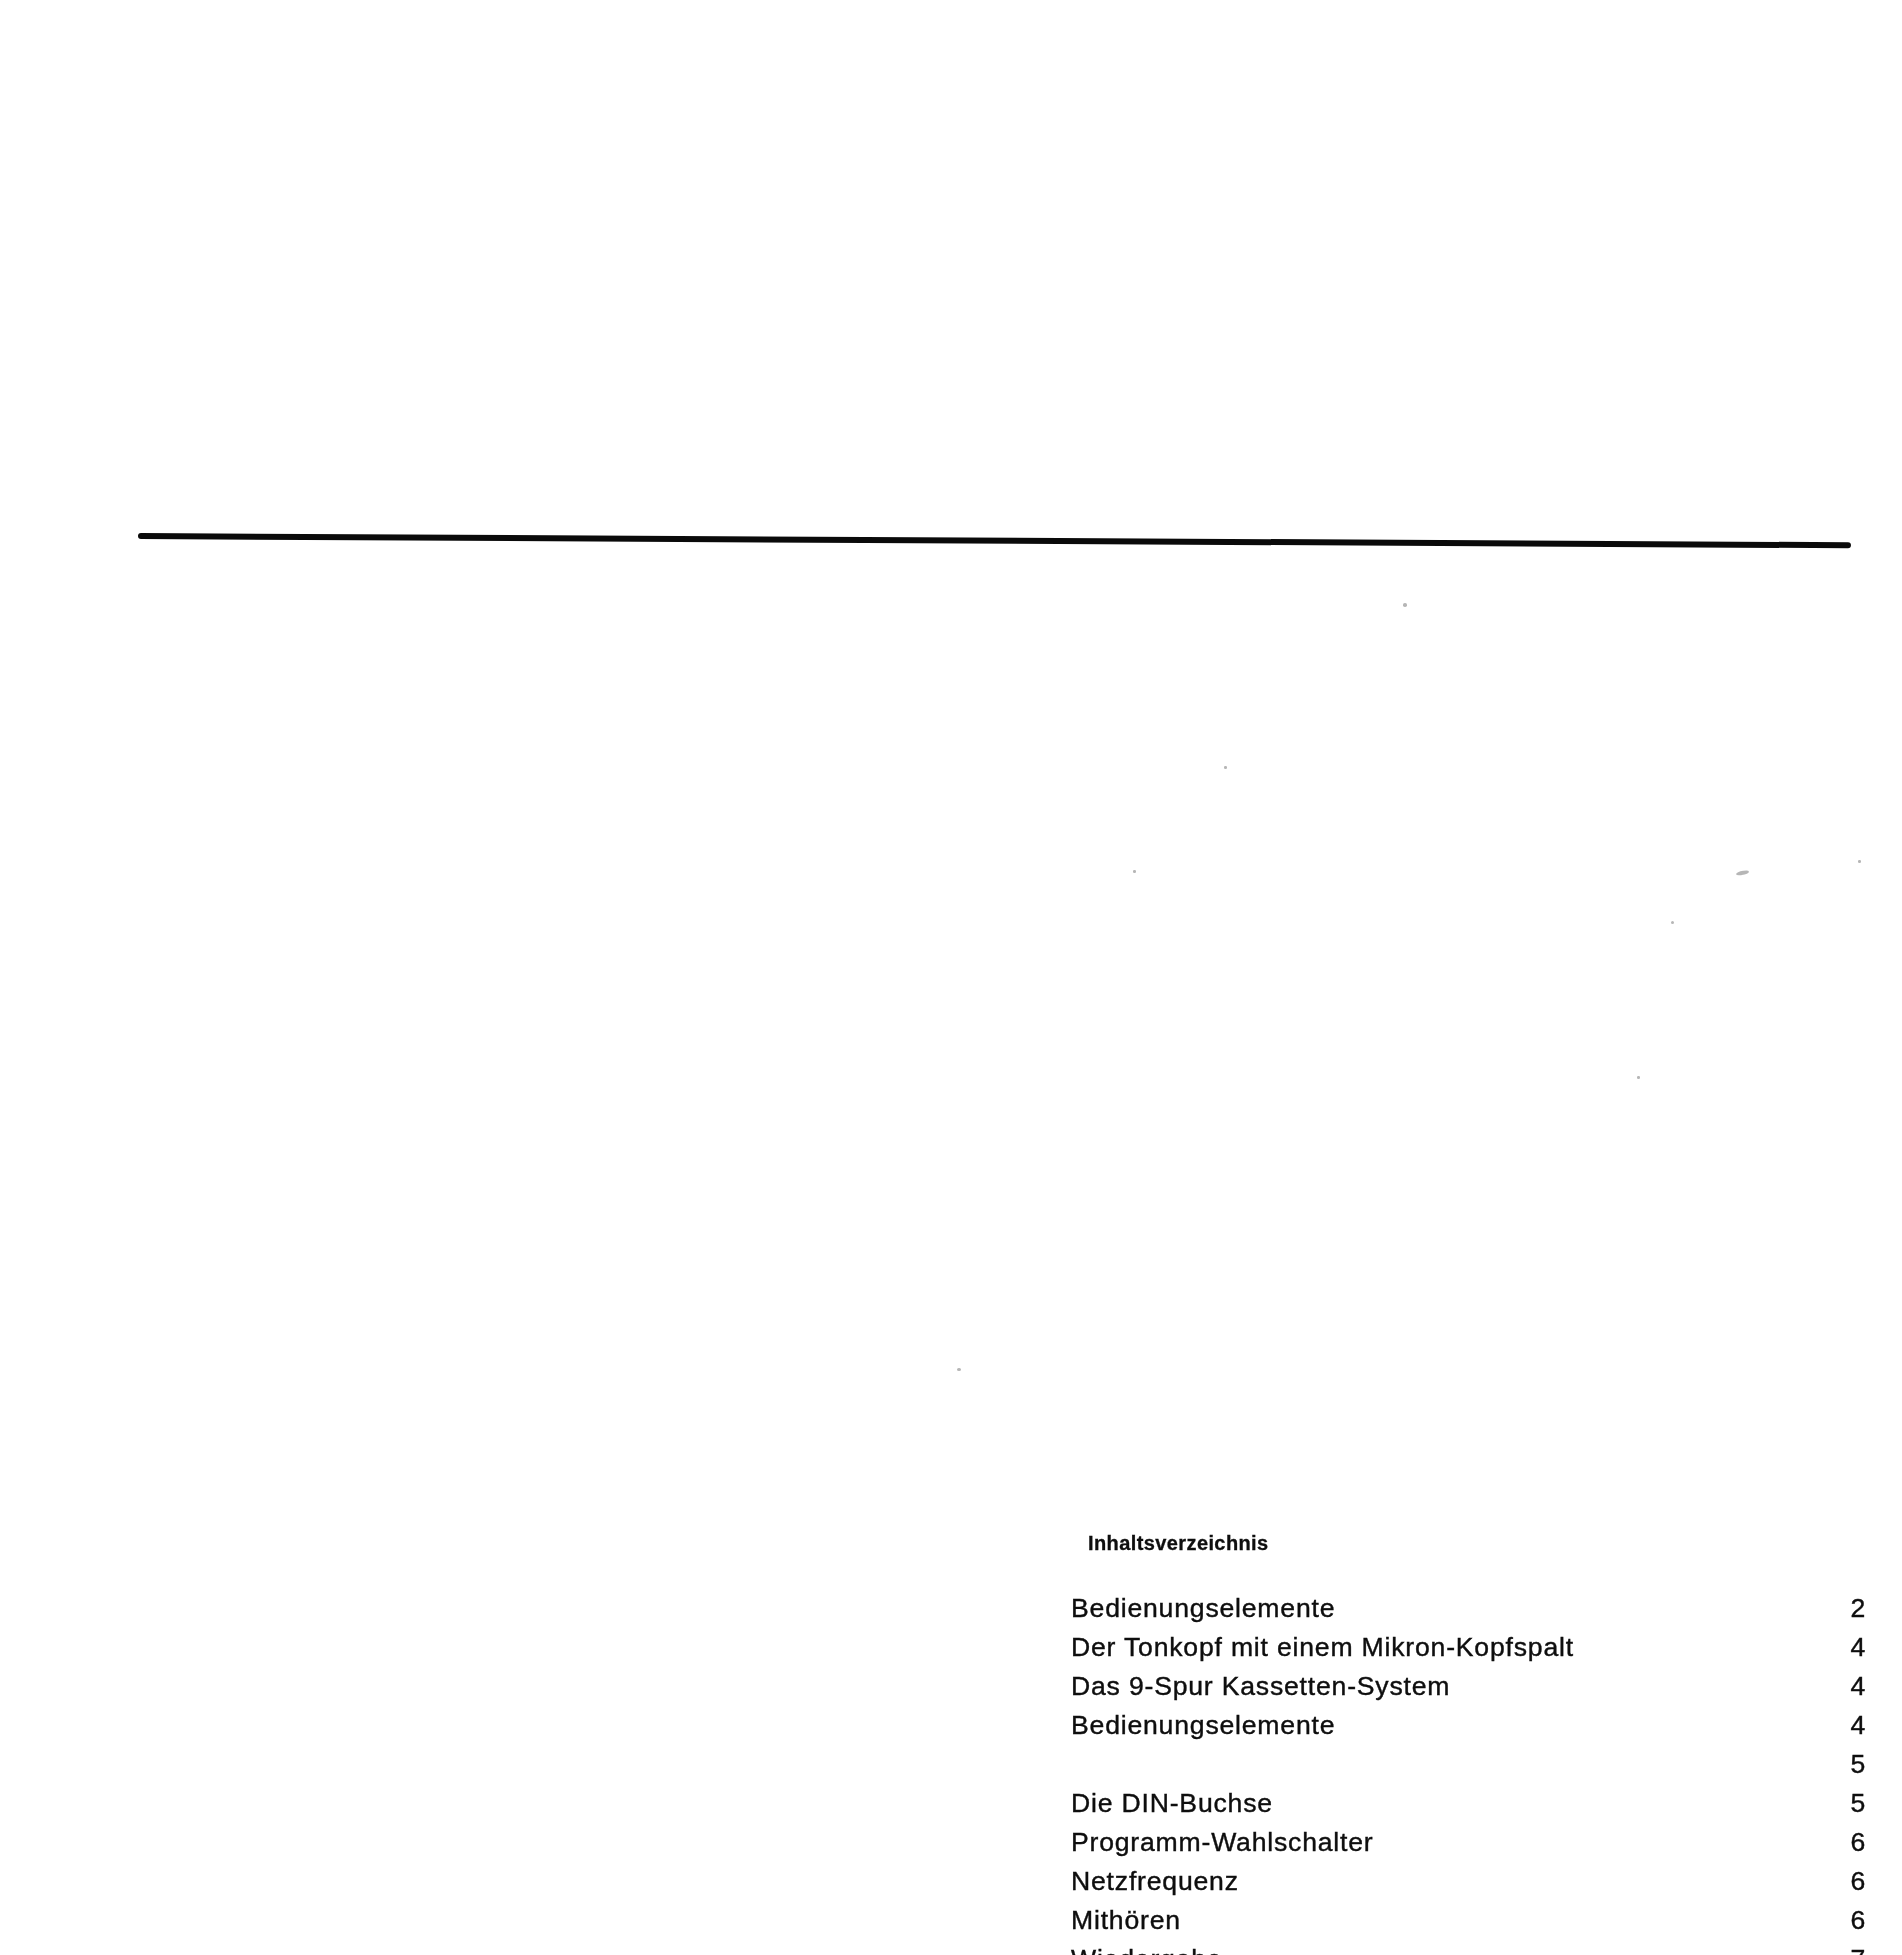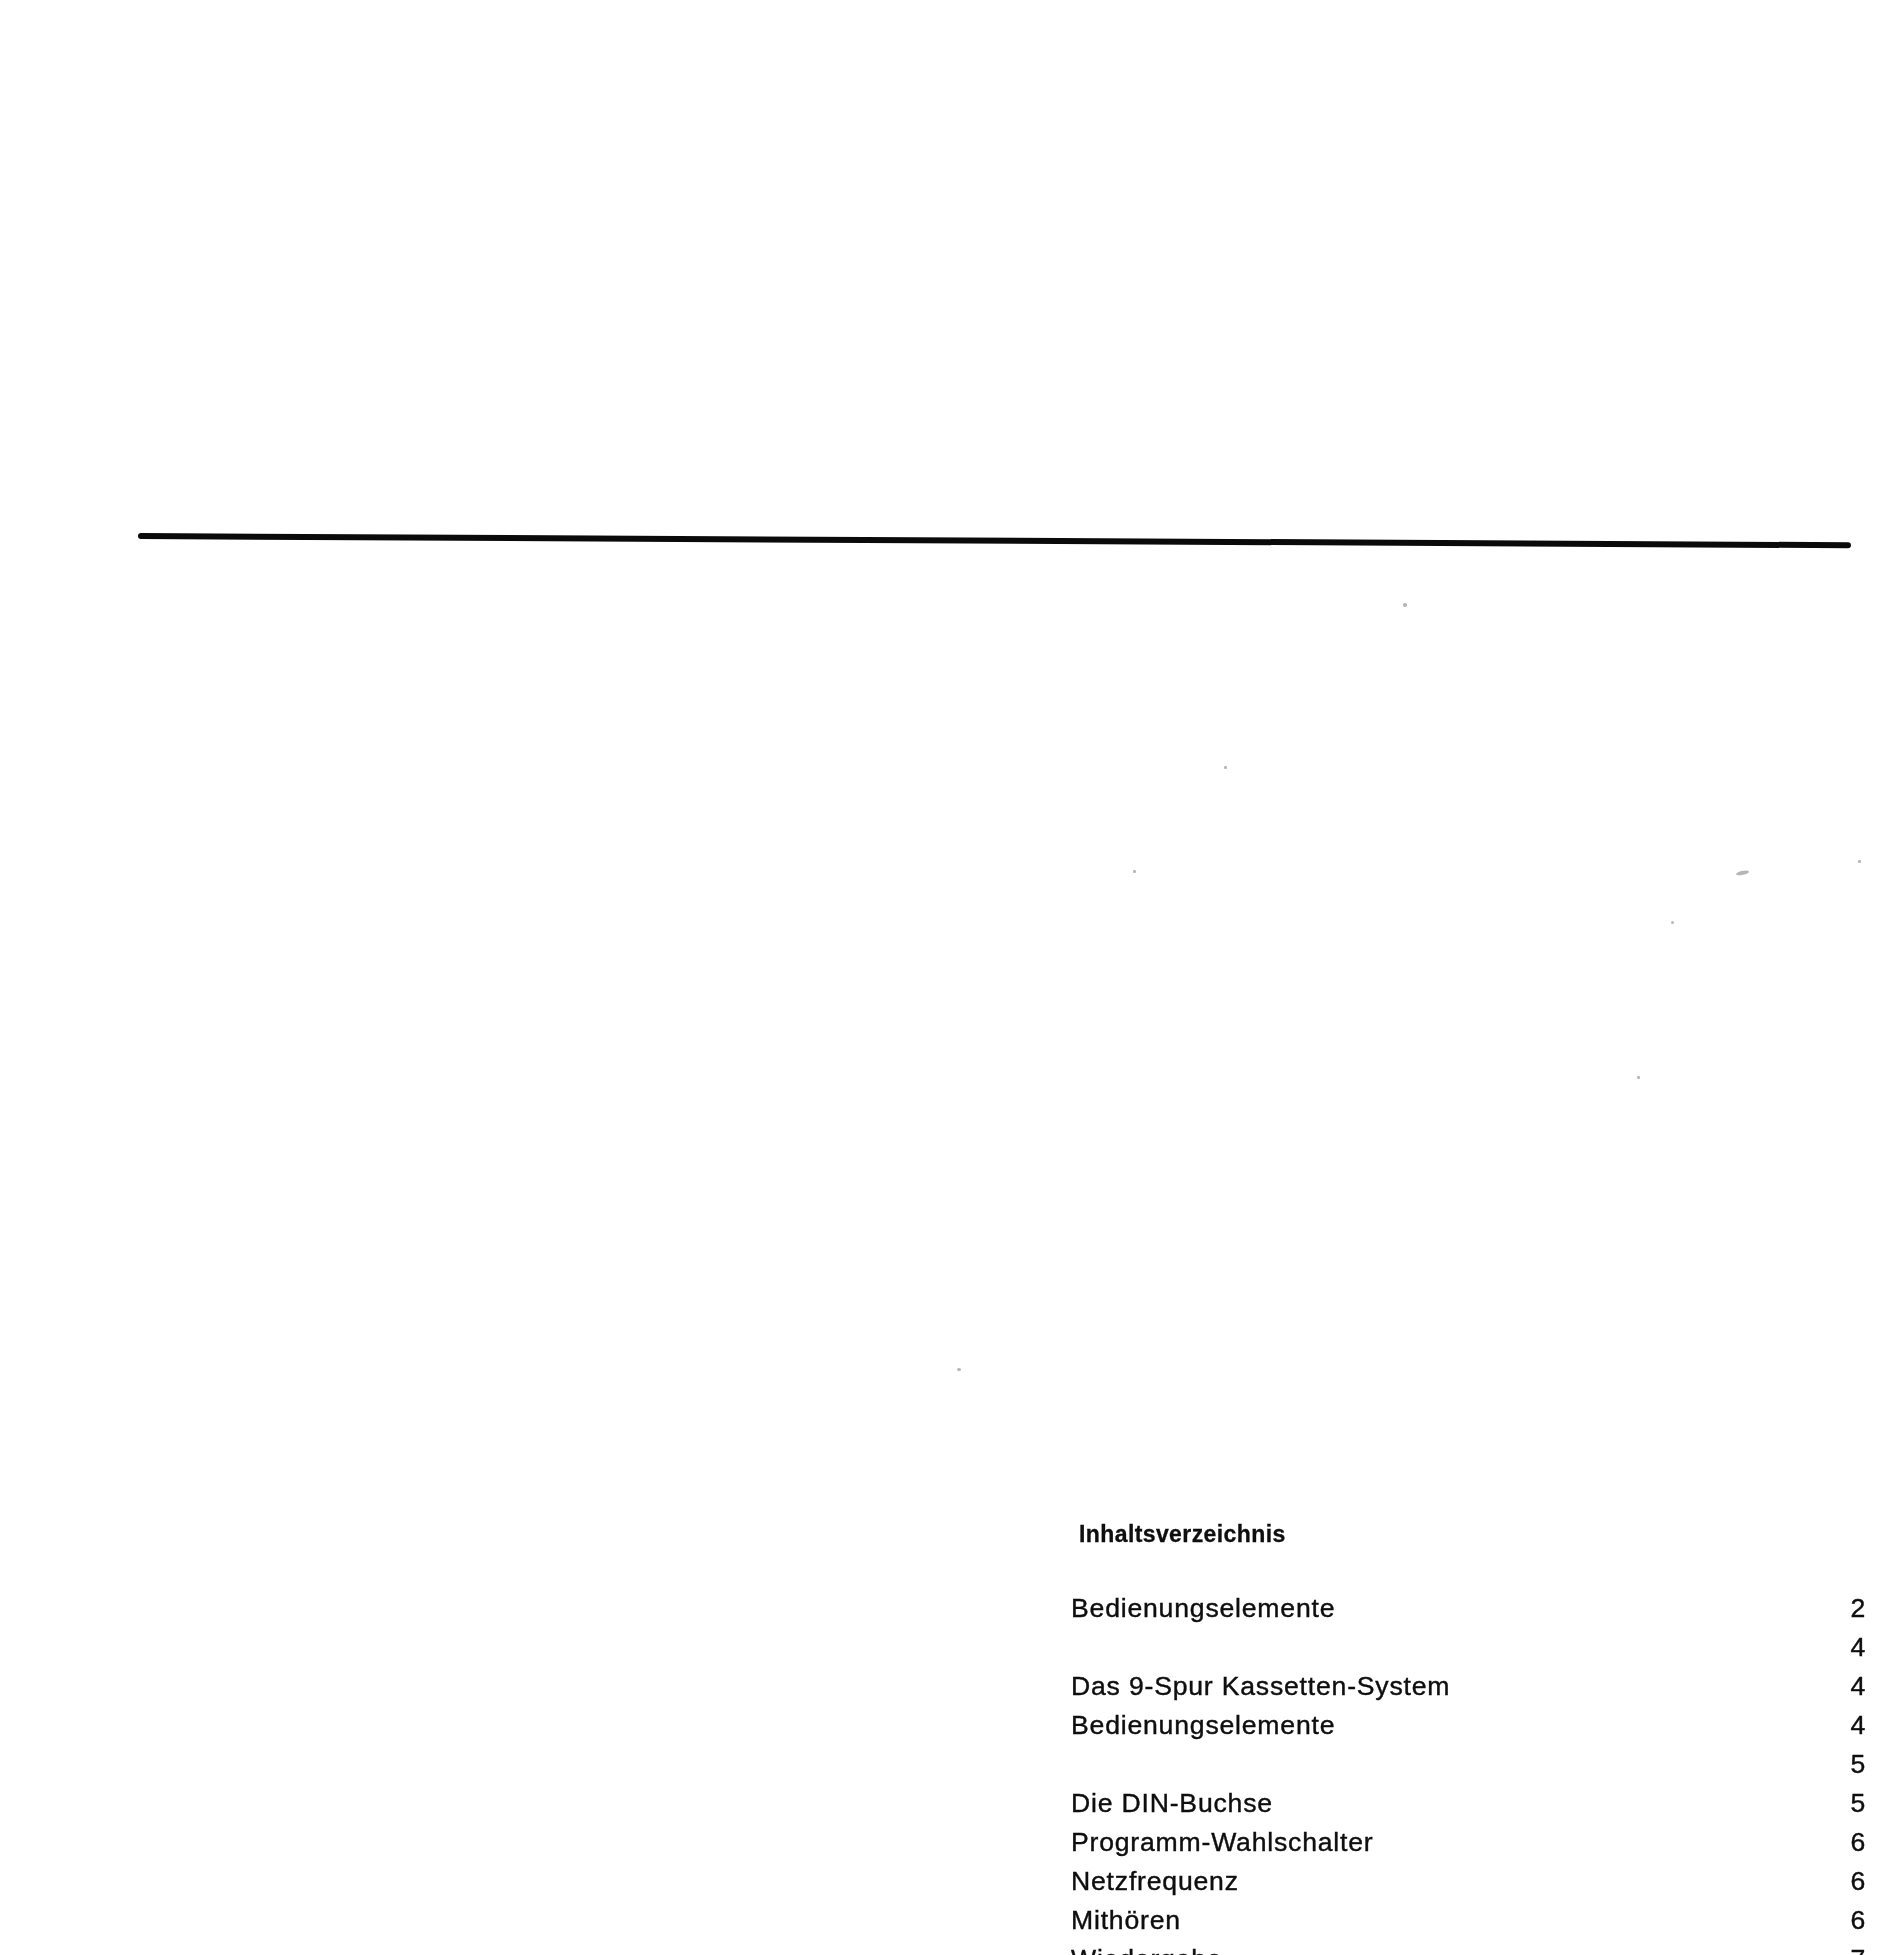--- a/index.html
+++ b/index.html
@@ -27,22 +27,22 @@
     transform: rotate(0.31deg);
     transform-origin: left center;
   }
   
   .toc {
     position: absolute;
     left: 1071px; top: 1514px;
     width: 795px;
   }
   .toc-title {
-    margin: 8px;
-    font-size: 23px;
+    margin: 17px;
+    font-size: 20px;
     line-height: 25px;
     font-weight: 700;
     letter-spacing: 0.4px;
     -webkit-text-stroke: 0.3px currentColor;
     white-space: nowrap;
   }
   .toc-list {
     position: absolute;
     left: 0; top: 75px;
     width: 795px;
@@ -110,20 +110,21 @@
 
   <section class="toc">
     <h1 class="toc-title">Inhaltsverzeichnis</h1>
     <div class="toc-list" id="toc-list">
         <div class="toc-row">
           <span class="toc-label">Bedienungselemente</span>
           <span class="dots" style="margin-left: 7.8px;"></span>
           <span class="toc-page">2</span>
         </div>
         <div class="toc-row">
+          <span class="toc-label">Der Tonkopf mit einem Mikron-Kopfspalt</span>
           <span class="dots" style="margin-left: 37px;"></span>
           <span class="toc-page">4</span>
         </div>
         <div class="toc-row">
           <span class="toc-label">Das 9-Spur Kassetten-System</span>
           <span class="dots" style="margin-left: 19px;"></span>
           <span class="toc-page">4</span>
         </div>
         <div class="toc-row">
           <span class="toc-label">Bedienungselemente</span>

